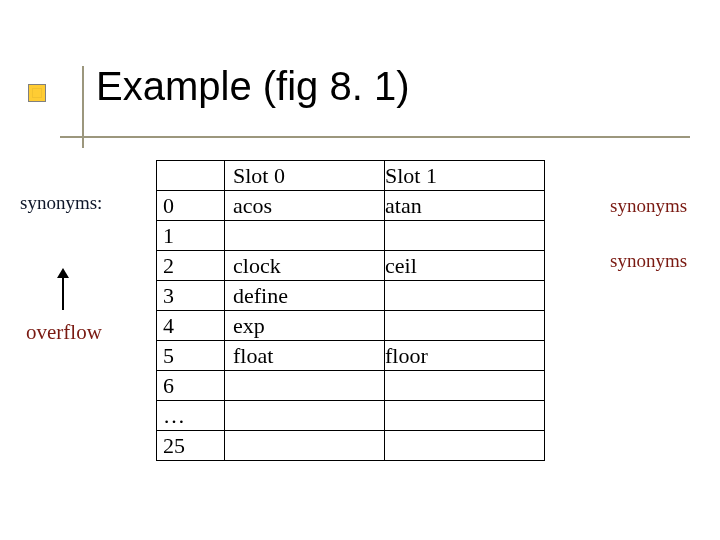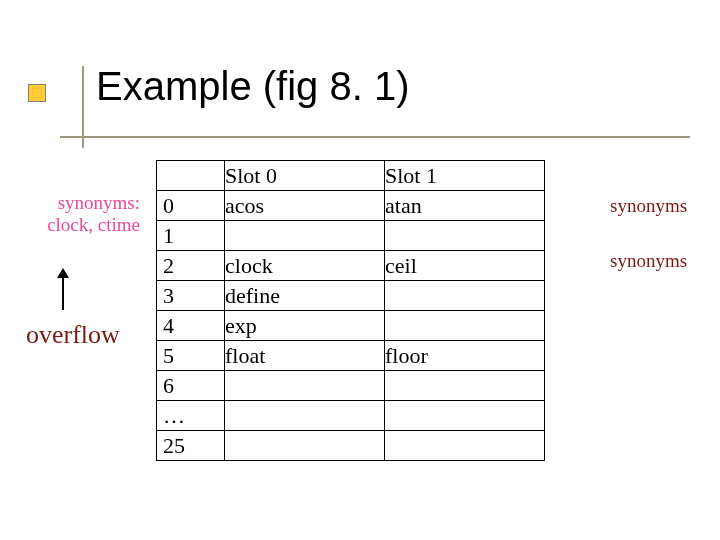--- a/index.html
+++ b/index.html
@@ -58,24 +58,23 @@
     font-size: 40px;
     color: #000;
     white-space: nowrap;
     text-align: right;
   }
   .left-note {
     position: absolute;
     left: 20px;
     top: 192px;
     width: 120px;
-    color: #ec4899;
+    color: #0f172a;
     font-size: 19px;
     line-height: 1.15;
-    text-align: right;
   }
   .arrow-wrap {
     position: absolute;
     left: 56px;
     top: 270px;
   }
   .arrow-line {
     width: 0;
     height: 40px;
     border-left: 2px solid #000;
@@ -88,21 +87,21 @@
     width: 0; height: 0;
     border-left: 6px solid transparent;
     border-right: 6px solid transparent;
     border-bottom: 10px solid #000;
   }
   .overflow-label {
     position: absolute;
     left: 26px;
     top: 320px;
     color: #7a1a12;
-    font-size: 26px;
+    font-size: 21px;
   }
   .right-note1 {
     position: absolute;
     left: 610px;
     top: 195px;
     color: #7a1a12;
     font-size: 19px;
   }
   .right-note2 {
     position: absolute;
@@ -120,37 +119,36 @@
     color: #000;
   }
   .tbl td, .tbl th {
     border: 1.5px solid #000;
     height: 30px;
     vertical-align: middle;
     font-weight: normal;
     text-align: left;
   }
   .col-idx { width: 68px; padding-left: 6px; }
-  .col-a   { width: 160px; }
+  .col-a   { width: 160px; padding-left: 8px; }
   .col-b   { width: 160px; }
   .hdr-empty { }
 </style>
 </head>
 <body>
 
 <div class="title-wrap">
   <div class="bullet"></div>
   <div class="stem"></div>
   <div class="rule"></div>
   <div class="title">Example (fig 8. 1)</div>
 </div>
 
 <div class="left-note">
   <div>synonyms:</div>
-  <div>clock, ctime</div>
 </div>
 
 <div class="arrow-wrap">
   <div class="arrow-head"></div>
   <div class="arrow-line"></div>
 </div>
 <div class="overflow-label">overflow</div>
 
 <div class="right-note1">synonyms</div>
 <div class="right-note2">synonyms</div>

